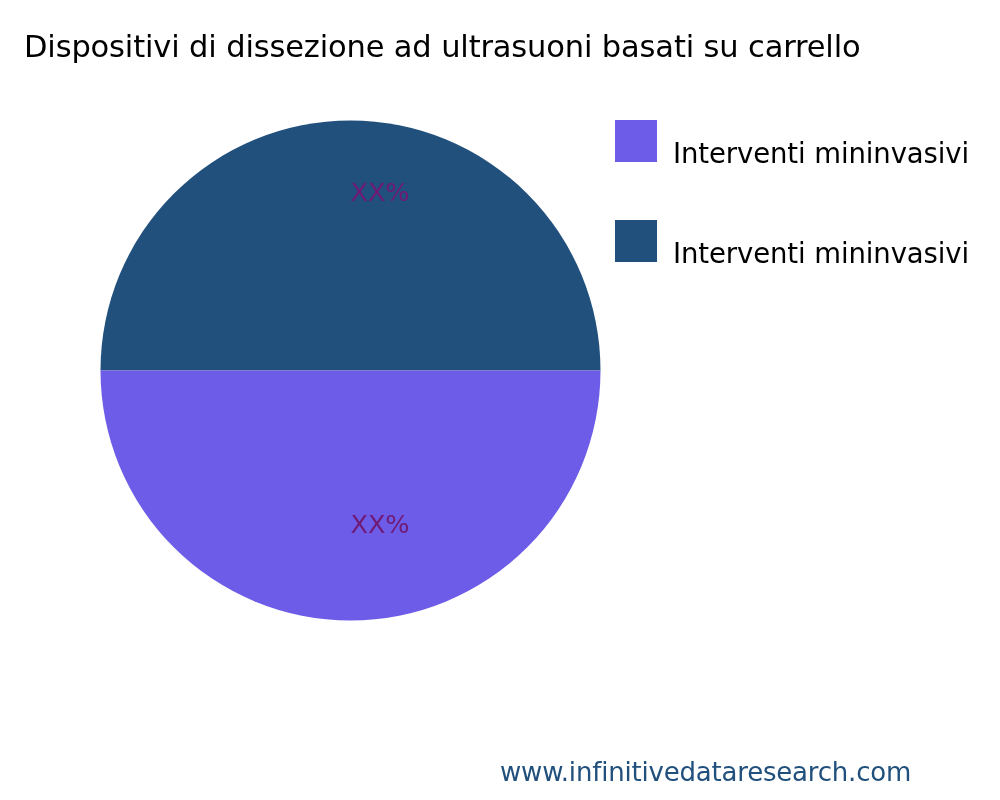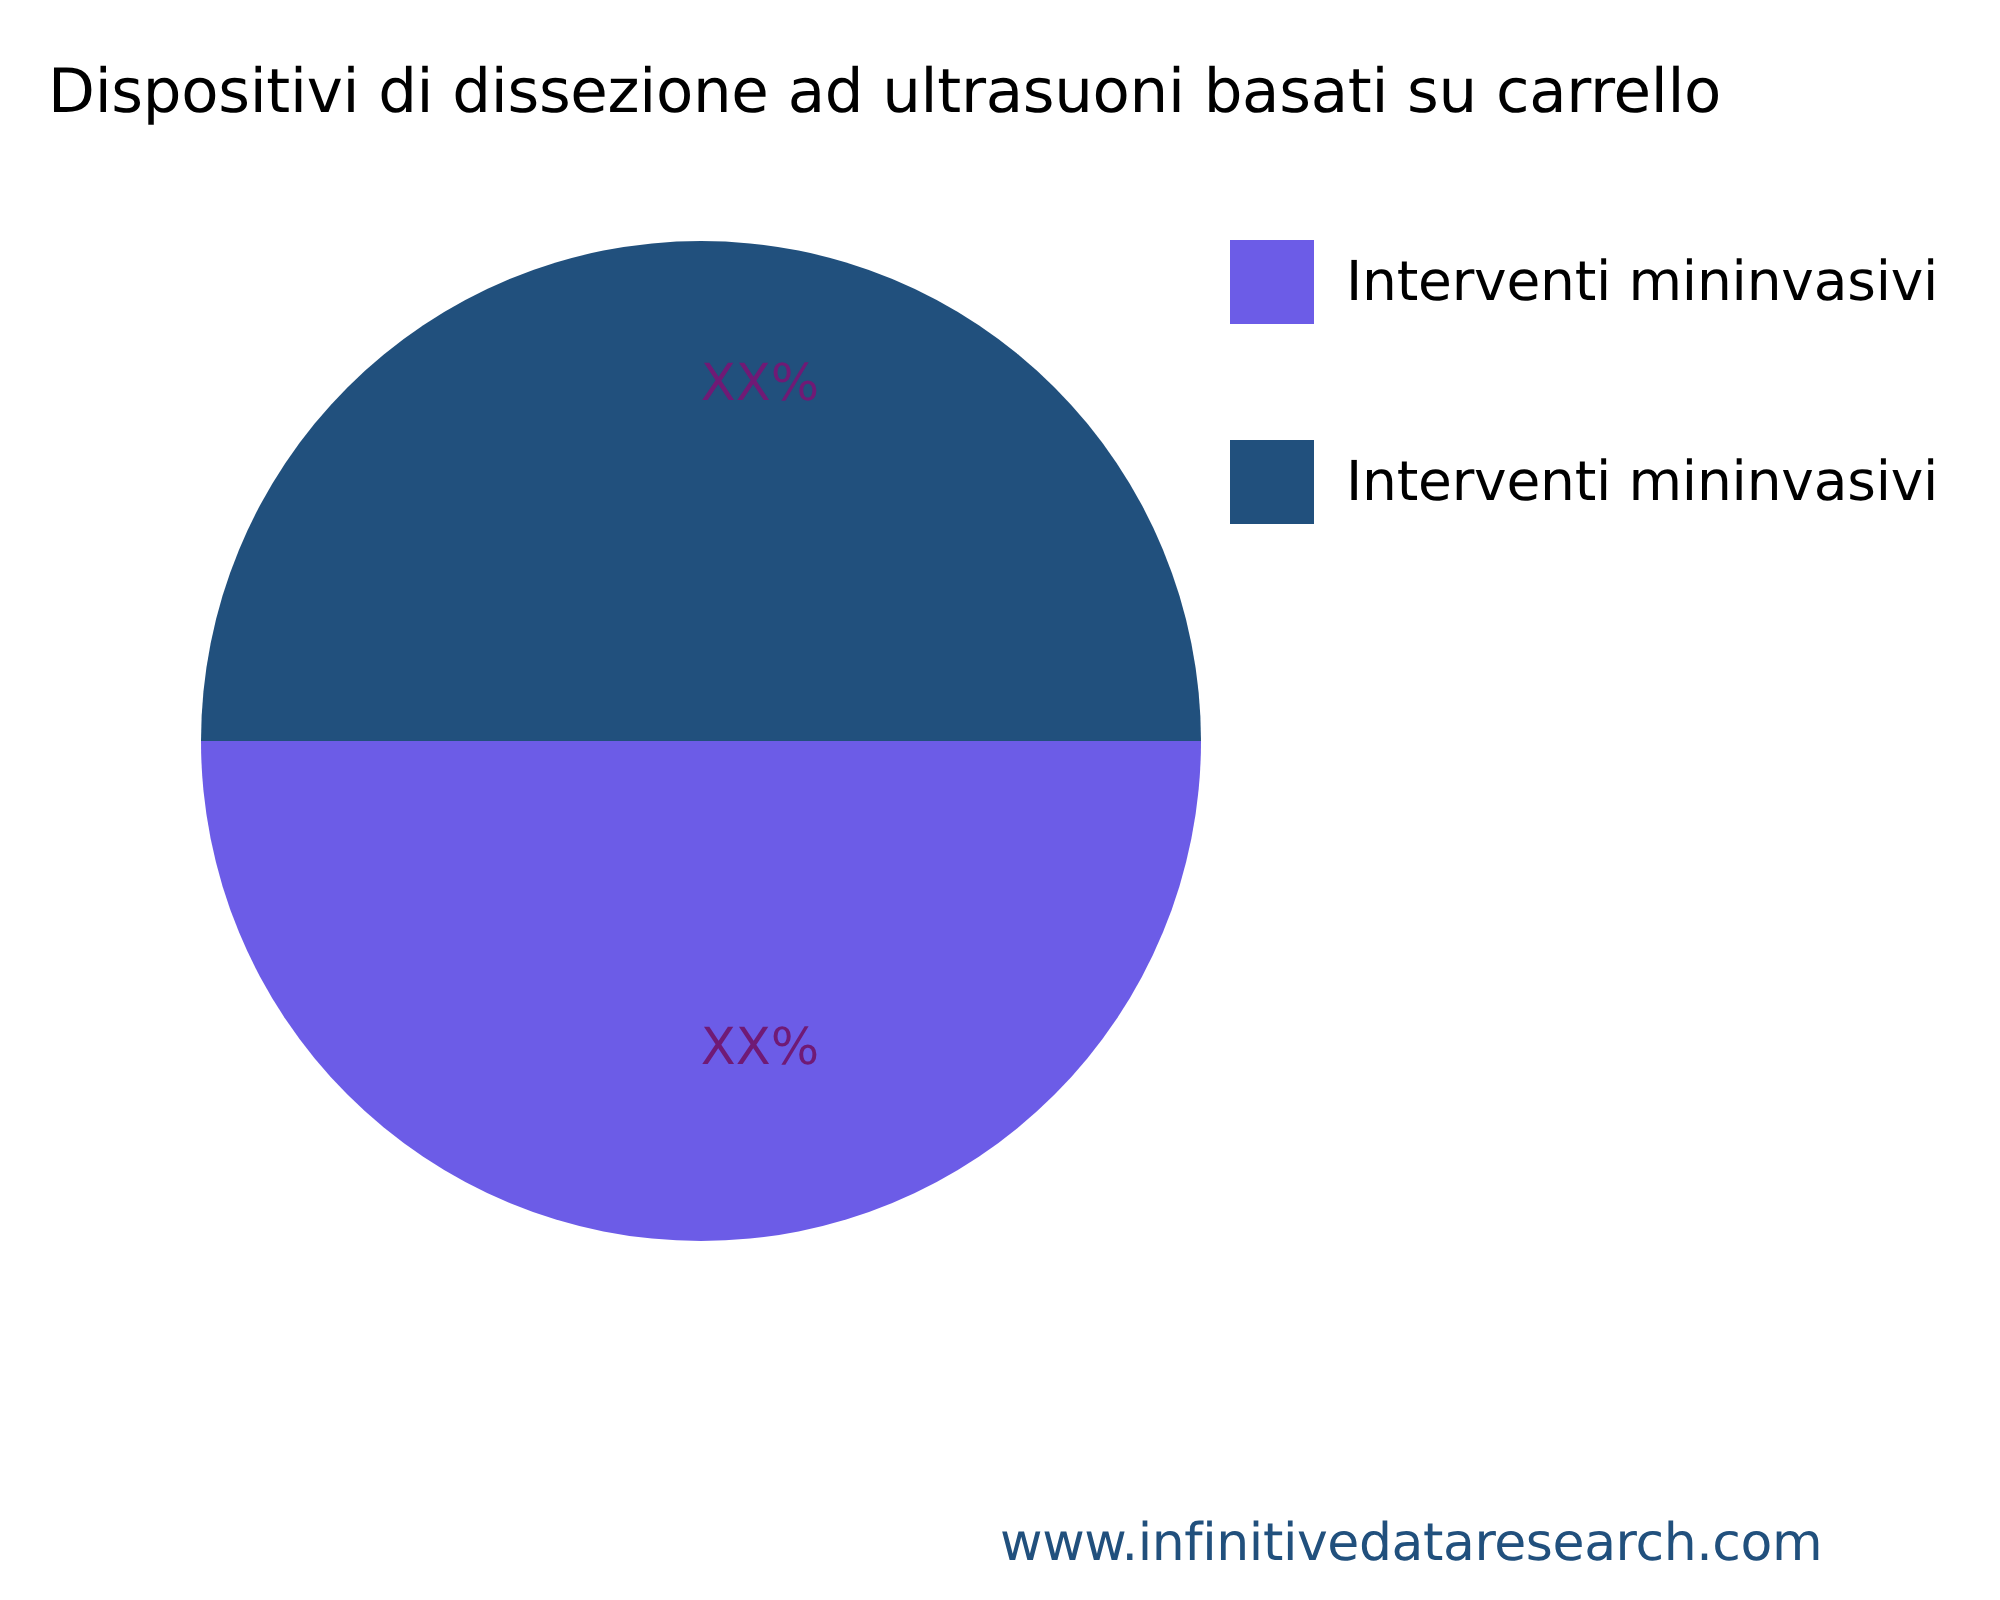--- a/index.html
+++ b/index.html
@@ -87,21 +87,21 @@
   .legend-swatch {
     position: absolute;
     left: 0;
     top: 0;
     width: 42px;
     height: 42px;
   }
   .legend-label {
     position: absolute;
     left: 58px;
-    top: 0;
+    top: 12px;
     height: 42px;
     line-height: 42px;
     font-size: 27.5px;
     color: #000000;
     white-space: nowrap;
     letter-spacing: -0.1px;
   }
 
   
   #footer-url {

